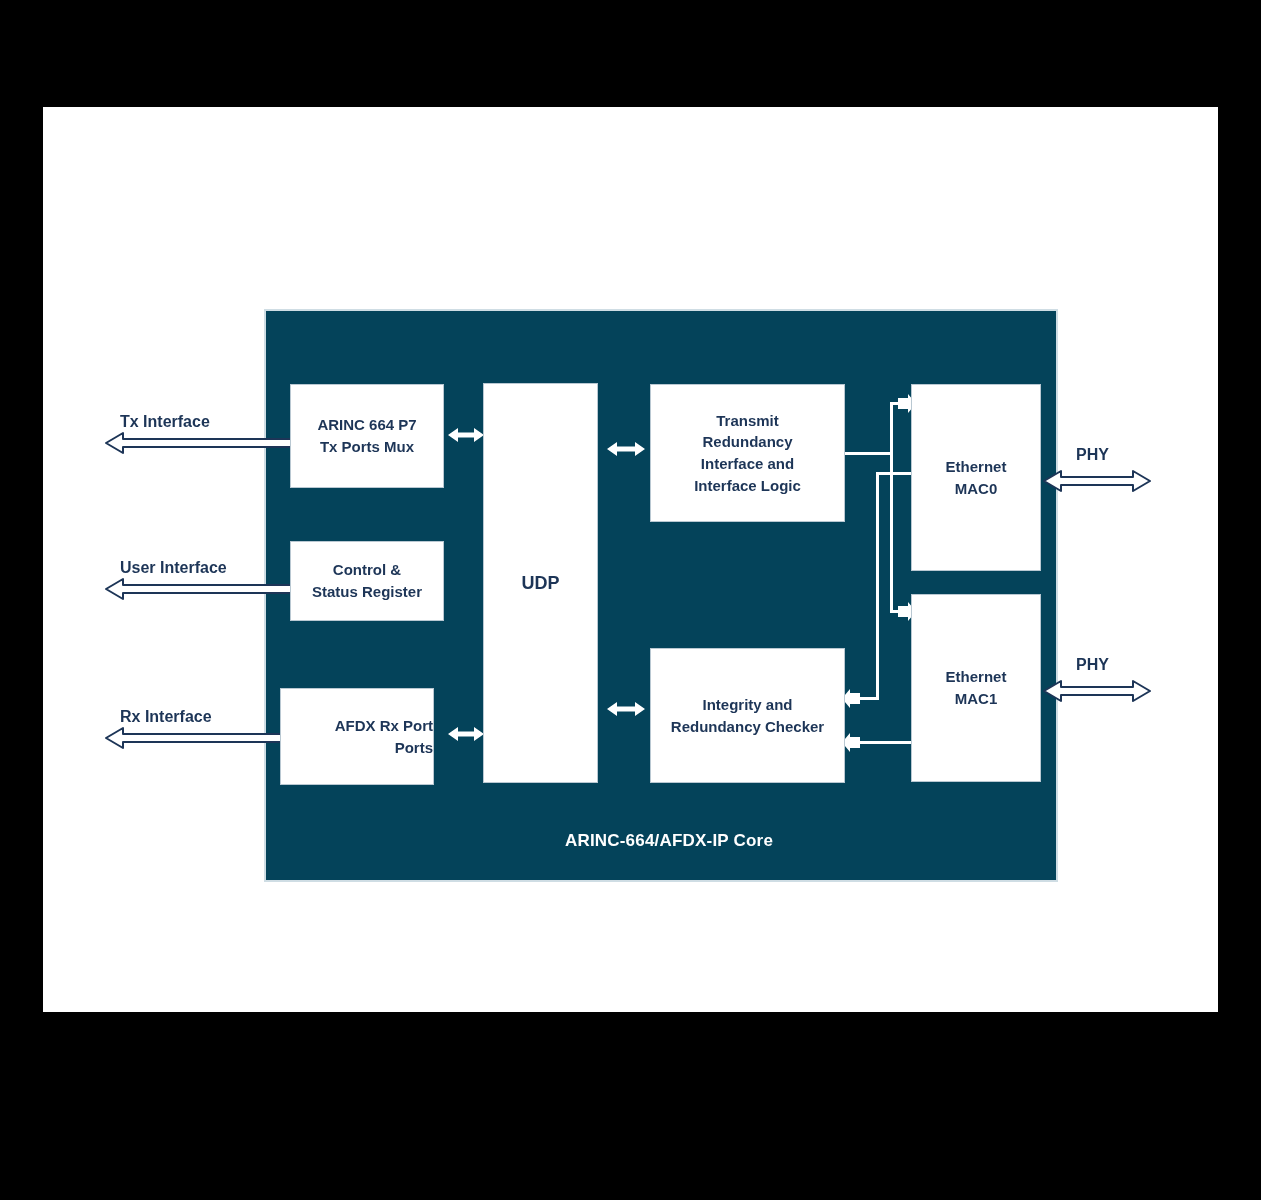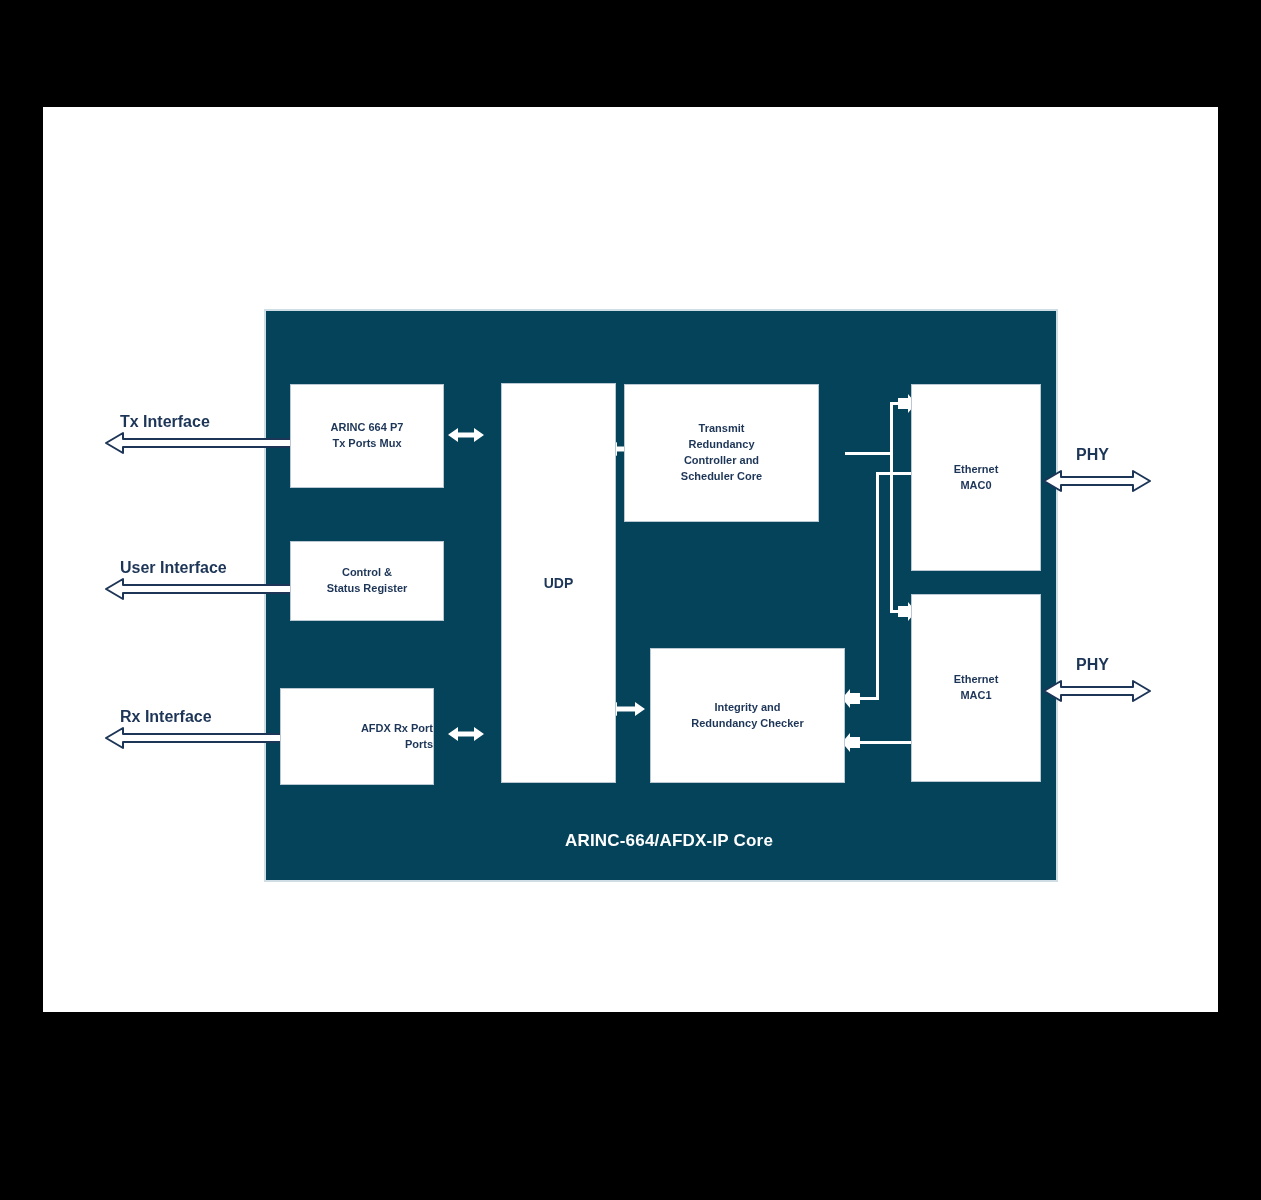--- a/index.html
+++ b/index.html
@@ -13,29 +13,29 @@
   }
   .core-title{
     position:absolute;left:221px;top:720px;width:794px;height:28px;
     display:flex;align-items:center;justify-content:center;
     color:#ffffff;font-size:17px;font-weight:bold;letter-spacing:.2px;margin-left:8px;
   }
 
   .blk{
     position:absolute;background:#ffffff;border:1px solid #b9c8d2;box-sizing:border-box;
     display:flex;flex-direction:column;align-items:center;justify-content:center;
-    color:#1d3557;font-weight:bold;font-size:11px;line-height:1.45;text-align:center;
+    color:#1d3557;font-weight:bold;font-size:15px;line-height:1.45;text-align:center;
   }
   .blk span{display:block;white-space:nowrap;}
 
   .b-arinc  {left:247px;top:277px;width:154px;height:104px;}
   .b-csr    {left:247px;top:434px;width:154px;height:80px;}
   .b-afdx   {left:237px;top:581px;width:154px;height:97px;align-items:flex-end;}
-  .b-udp    {left:458px;top:276px;width:115px;height:400px;font-size:14px;}
-  .b-tx     {left:581px;top:277px;width:195px;height:138px;}
+  .b-udp    {left:440px;top:276px;width:115px;height:400px;font-size:18px;}
+  .b-tx     {left:607px;top:277px;width:195px;height:138px;}
   .b-int    {left:607px;top:541px;width:195px;height:135px;text-align:right;}
   .b-mac0   {left:868px;top:277px;width:130px;height:187px;}
   .b-mac1   {left:868px;top:487px;width:130px;height:188px;}
 
   
   .oarrow{position:absolute;}
   .oarrow svg{display:block;}
 
   .olabel{
     position:absolute;color:#1d3557;font-size:16px;font-weight:bold;
@@ -165,22 +165,22 @@
       <span>Ports</span>
     </div>
 
     <div class="blk b-udp">
       <span>UDP</span>
     </div>
 
     <div class="blk b-tx">
       <span>Transmit</span>
       <span>Redundancy</span>
-      <span>Controller and</span>
-      <span>Scheduler Core</span>
+      <span>Interface and</span>
+      <span>Interface Logic</span>
     </div>
 
     <div class="blk b-int">
       <span>Integrity and</span>
       <span>Redundancy Checker</span>
     </div>
 
     <div class="blk b-mac0">
       <span>Ethernet</span>
       <span>MAC0</span>

